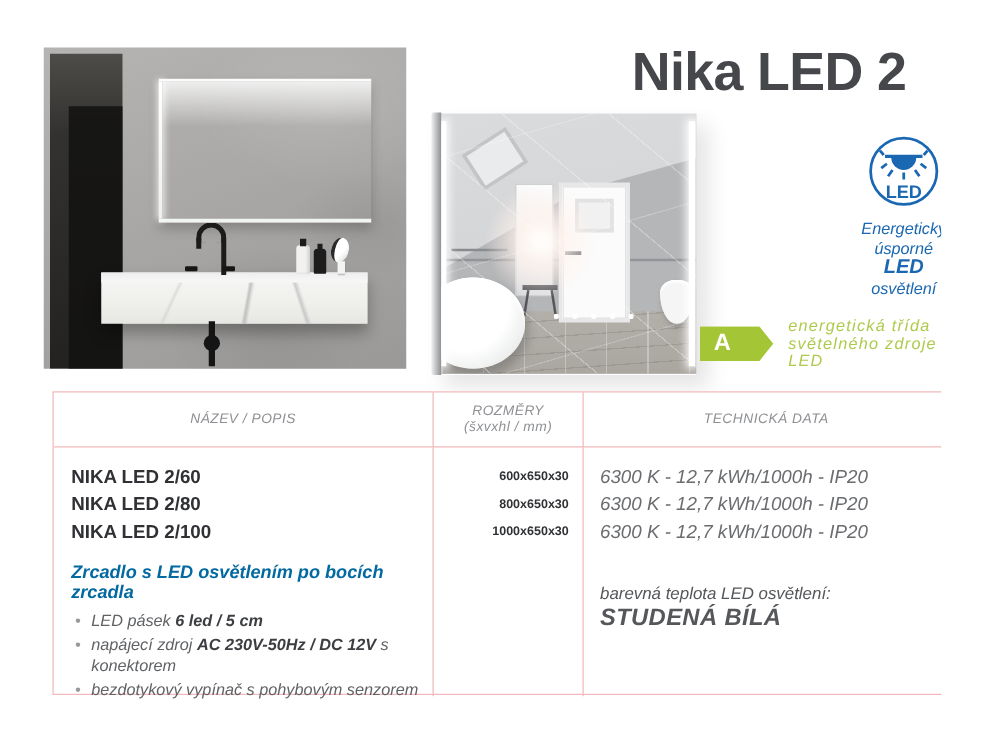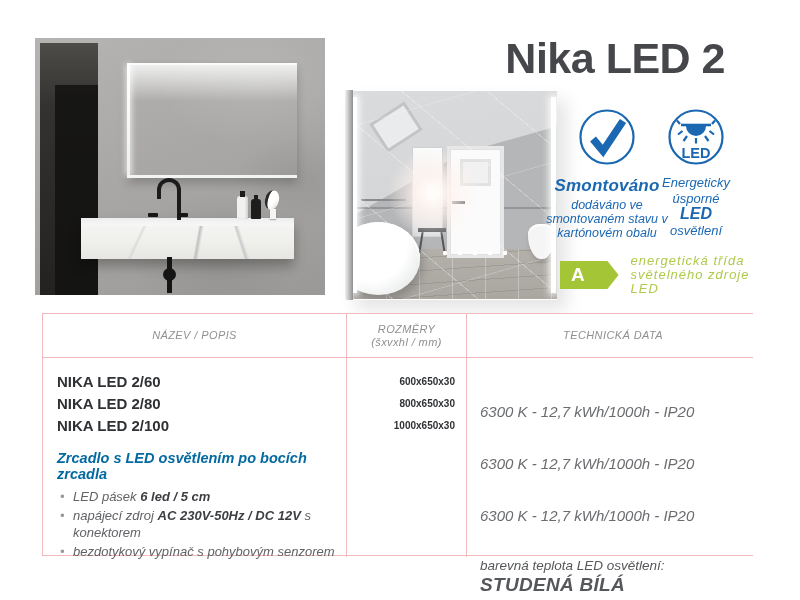--- a/index.html
+++ b/index.html
@@ -121,21 +121,21 @@
   }
   .p2-dots { position:absolute; left:44%; top:77%; width:64px; height:5px;
     background:radial-gradient(circle 2px at 2px 2px, #ffffff 2px, transparent 2.6px);
     background-size:15px 5px; background-repeat:repeat-x; }
   .p2-led-left  { position:absolute; left:0; top:3%; width:4px; height:94%; background:#ffffff; box-shadow:0 0 7px 2px rgba(255,255,255,.95); }
   .p2-led-right { position:absolute; right:1px; top:3%; width:5px; height:94%; background:#ffffff; box-shadow:0 0 7px 2px rgba(255,255,255,.95); }
 
   
   .badge { position:absolute; text-align:center; color:#1a67b2; }
   .badge-assembled { left:540px; top:108px; width:134px; }
-  .badge-led { left:646px; top:108px; width:100px; }
+  .badge-led { left:673px; top:108px; width:100px; }
   .badge-icon { display:block; margin:0 auto 10px auto; }
   .badge-title { font-size:17px; font-weight:700; font-style:italic; letter-spacing:.2px; }
   .badge-sub { margin-top:2px; font-size:12.5px; font-style:italic; line-height:14px; }
   .badge-led .badge-sub { font-size:13px; }
   .badge-led-bold { font-size:16px; font-weight:700; font-style:italic; line-height:16px; }
 
   
   .energy { position:absolute; left:560px; top:254px; display:flex; align-items:center; }
   .energy-arrow {
     width:70px; height:28px; background:#a4c636; color:#ffffff;
@@ -158,21 +158,21 @@
   .td-names { padding-left:14px; padding-right:10px; }
   .prod { font-size:15px; font-weight:700; color:#2f3134; line-height:22px; }
   .desc-head { margin-top:13px; font-size:14.5px; font-style:italic; font-weight:600; color:#0369a1; }
   .bullets { list-style:none; margin-top:6px; }
   .bullets li { position:relative; padding-left:16px; font-size:13px; font-style:italic; color:#606265; line-height:17px; margin-bottom:2px; }
   .bullets li::before { content:"\2022"; position:absolute; left:3px; color:#96989a; }
   .bullets b { color:#3c3e41; }
   .td-dims { text-align:right; padding-right:11px; }
   .dim { font-size:10px; font-weight:700; color:#2f3134; line-height:22px; }
   .td-tech { padding-left:13px; }
-  .tech { font-size:15px; font-style:italic; color:#6a6c6f; line-height:22px;margin-top:30px; }
+  .tech { font-size:15px; font-style:italic; color:#6a6c6f; line-height:22px; }
   .color-temp { margin-top:29px; font-style:italic; color:#55575a; }
   .ct-label { font-size:13.5px; }
   .ct-value { font-size:19px; font-weight:700; letter-spacing:.3px; }
 </style>
 </head>
 <body>
 
 <div class="page">
 
   <div class="photo1">
@@ -222,28 +222,20 @@
       <div class="p2-flare"></div>
       <div class="p2-streaks"></div>
       <div class="p2-dots"></div>
       <div class="p2-led-left"></div>
       <div class="p2-led-right"></div>
     </div>
   </div>
 
   <h1 class="title">Nika LED 2</h1>
 
-  <div class="badge badge-assembled">
-    <svg class="badge-icon" width="58" height="58" viewBox="0 0 58 58">
-      <circle cx="29" cy="29" r="26.5" fill="none" stroke="#1a67b2" stroke-width="2.2"></circle>
-      <path d="M15 31 L25 43 L45 13" fill="none" stroke="#1a67b2" stroke-width="7.5" stroke-linejoin="miter"></path>
-    </svg>
-    <div class="badge-title">Smontováno</div>
-    <div class="badge-sub">dodáváno ve smontovaném stavu v kartónovém obalu</div>
-  </div>
 
   <div class="badge badge-led">
     <svg class="badge-icon" width="58" height="58" viewBox="0 0 58 58">
       <circle cx="29" cy="29" r="26.5" fill="none" stroke="#1a67b2" stroke-width="2.2"></circle>
       <path d="M14 17 L44 17" stroke="#1a67b2" stroke-width="2.6"></path>
       <path d="M13 16 L10 12.5 M45 16 L48 12.5" stroke="#1a67b2" stroke-width="2.2"></path>
       <path d="M19 18 A10 10 0 0 0 39 18 Z" fill="#1a67b2"></path>
       <path d="M15.5 23 L11 26.5 M42.5 23 L47 26.5 M20 28 L16.5 33 M29 30 L29 35.5 M38 28 L41.5 33" stroke="#1a67b2" stroke-width="2.2"></path>
       <text x="29" y="50" text-anchor="middle" font-family="Liberation Sans, sans-serif" font-size="14.5" font-weight="bold" fill="#1a67b2">LED</text>
     </svg>

